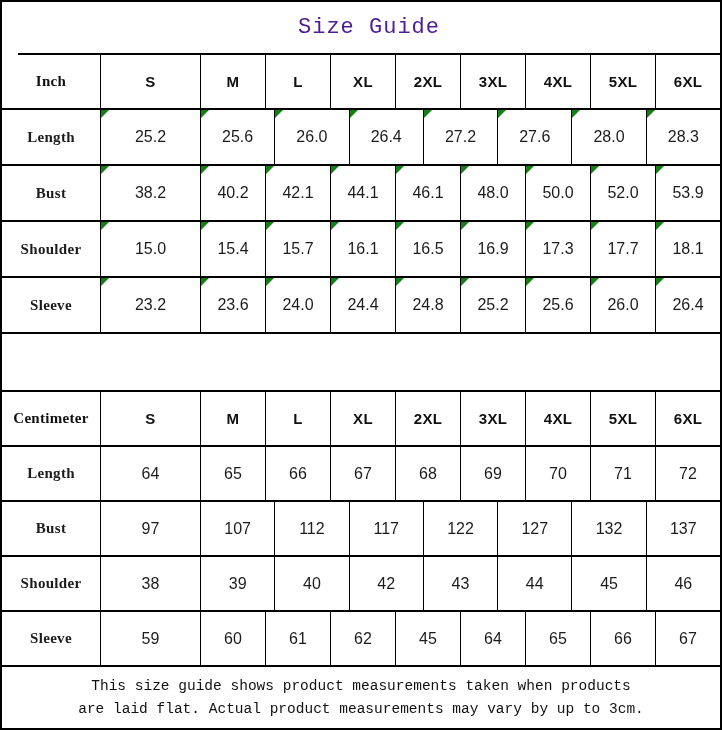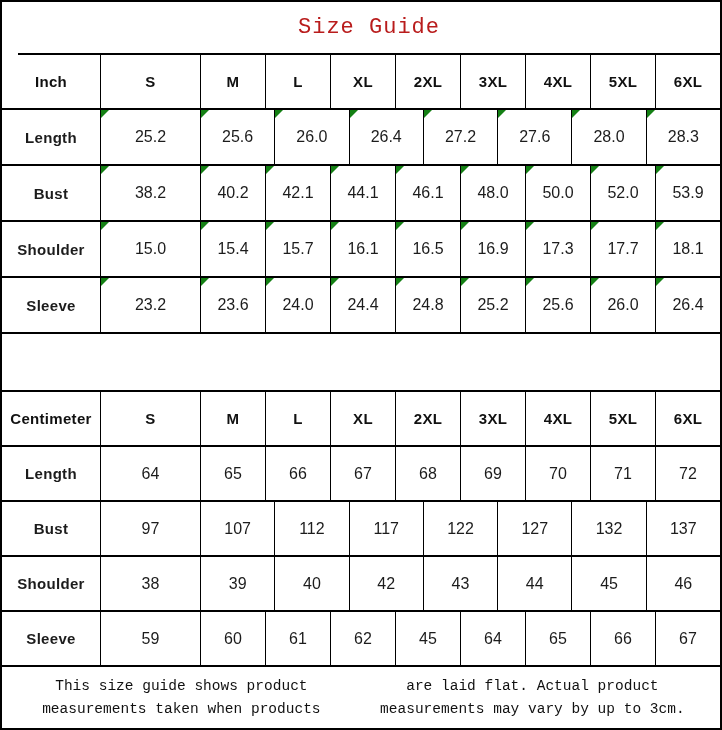--- a/index.html
+++ b/index.html
@@ -13,49 +13,49 @@
     width: 722px; height: 730px;
     background: #ffffff;
     border: 2px solid #000000;
     display: flex; flex-direction: column;
   }
   .title-row {
     height: 53px; flex: 0 0 53px;
     border-bottom: 2px solid #000000;
     display: flex; align-items: center; justify-content: center;
     font-family: "Liberation Mono", monospace;
-    font-size: 22px; letter-spacing: 1px; color: #b91c1c; margin-left: 16px;
+    font-size: 22px; letter-spacing: 1px; color: #4c1d95; margin-left: 16px;
   }
   .trow {
     display: flex; flex-direction: row;
     border-bottom: 2px solid #000000;
   }
   .trow.header-row { flex: 0 0 55px; height: 55px; }
   .trow.inch-data  { flex: 0 0 56px; height: 56px; }
   .trow.cm-data    { flex: 0 0 55px; height: 55px; }
   .tcell {
     position: relative;
     display: flex; align-items: center; justify-content: center;
     border-right: 1.5px solid #000000;
     font-size: 16px; color: #1c1c1c;
     overflow: hidden;
   }
   .tcell:last-child { border-right: none; }
-  .label-col { flex: 0 0 99px;  font-weight: bold; font-size: 15px; letter-spacing: .3px; }
+  .label-col { flex: 0 0 99px;  font-weight: bold; font-size: 15px; letter-spacing: .3px; font-family: Liberation Serif, serif; }
   .s-col     { flex: 0 0 100px; }
   .size-col  { flex: 1 1 0; }
   .header-cell { font-weight: bold; font-size: 15px; letter-spacing: .3px; color: #111111; }
   .spacer-row {
     flex: 0 0 58px; height: 58px;
     border-bottom: 2px solid #000000;
     background: #ffffff;
   }
   .footer-row {
     flex: 1 1 auto;
-    display: flex; 
+    display: flex; flex-direction: column;
     align-items: center; justify-content: center;
     font-family: "Liberation Mono", monospace;
     font-size: 14.5px; line-height: 1.55; color: #111111;
     text-align: center;
     padding: 2px 8px;
   }
   .flag {
     position: absolute; top: 0; left: 0;
     width: 0; height: 0;
     border-top: 8px solid var(--flag-color, #148014);

